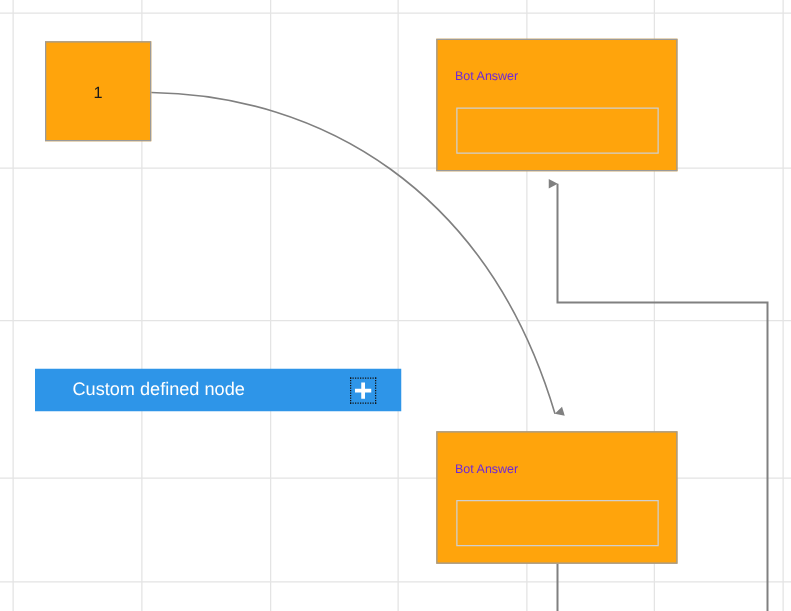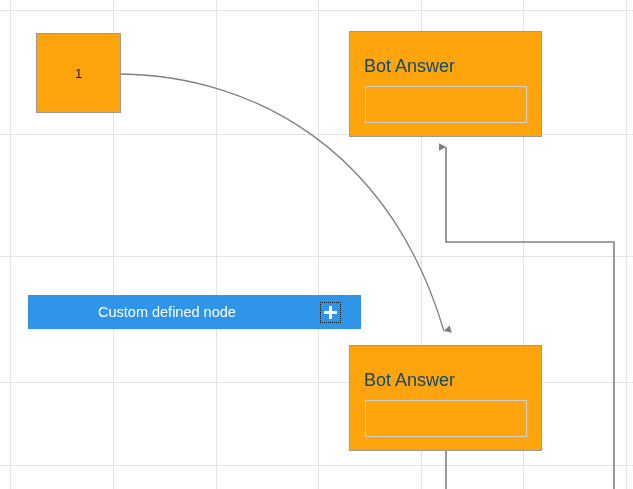--- a/index.html
+++ b/index.html
@@ -64,22 +64,22 @@
   }
   .node-simple-label {
     color: #1a1a1a;
     font-size: 13px;
     line-height: 1;
   }
   .node-title {
     position: absolute;
     left: 14px;
     top: 25px;
-    color: #0c4a6e;
-    font-size: 18px;
+    color: #6d28d9;
+    font-size: 10px;
     line-height: 1;
     white-space: nowrap;
   }
   .node-slot {
     position: absolute;
     left: 15px;
     top: 54px;
     width: 162px;
     height: 37px;
     box-sizing: border-box;
@@ -89,21 +89,20 @@
   
   #palette-bar {
     position: absolute;
     left: 28px;
     top: 295px;
     width: 293px;
     height: 34px;
     background: #2E95E8;
     display: flex;
     align-items: center;
-    padding-left: 40px;
   }
   #palette-label {
     color: #ffffff;
     font-size: 14.5px;
     margin-left: 30px;
     line-height: 1;
     white-space: nowrap;
     flex: 1 1 auto;
   }
   #palette-add {

